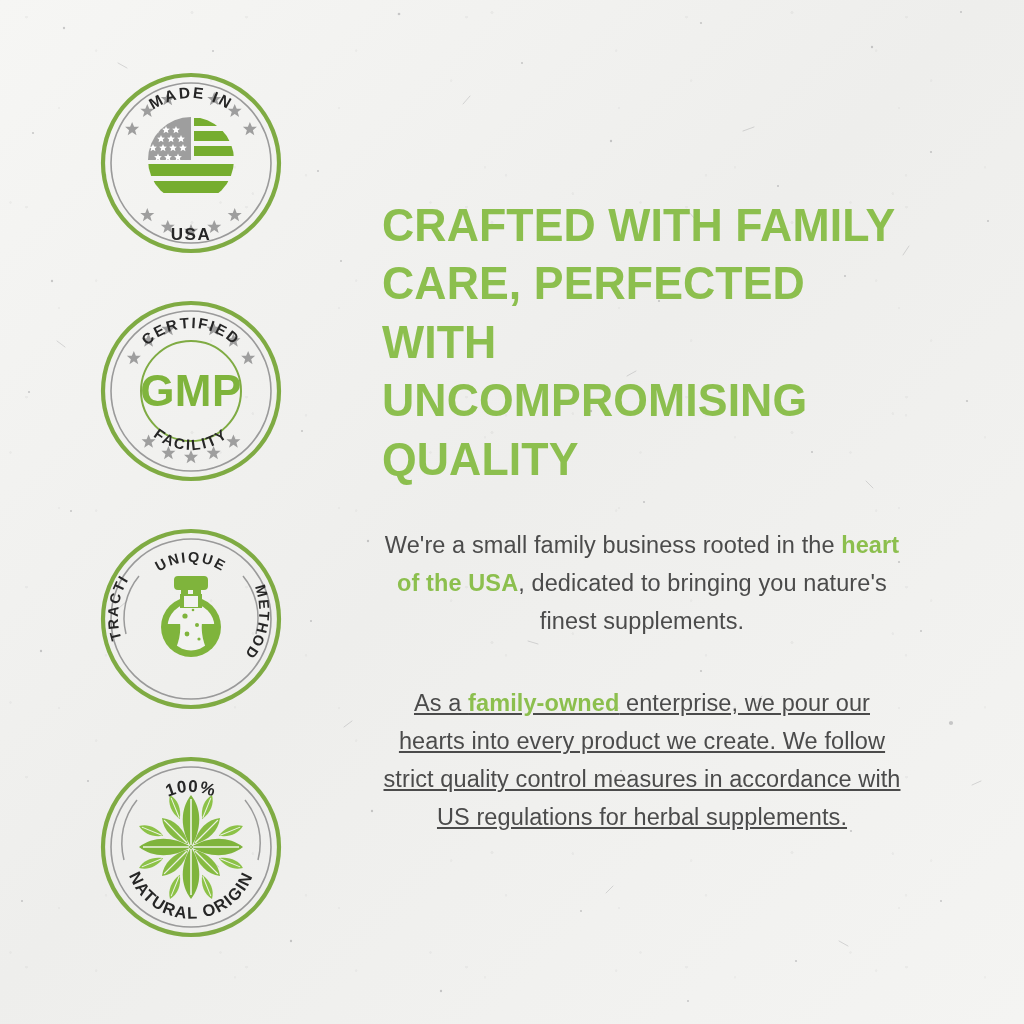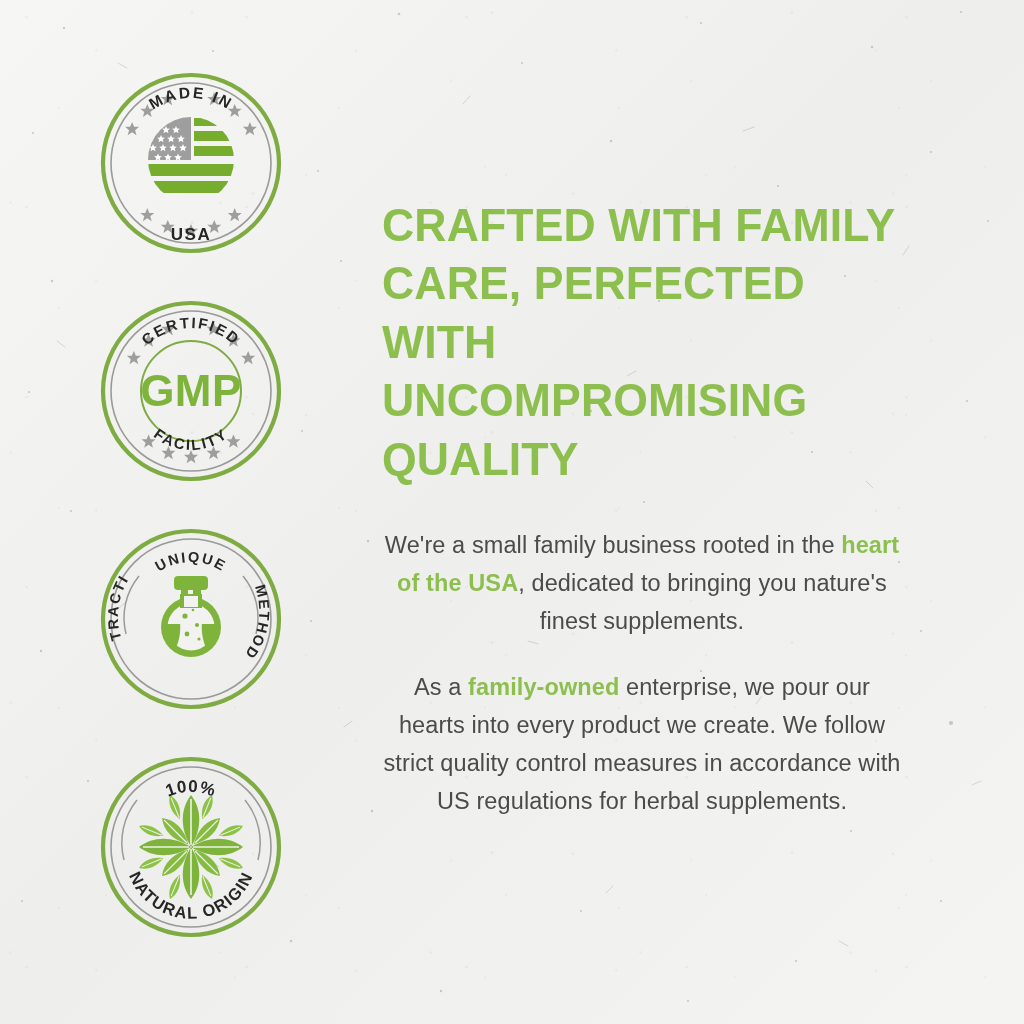--- a/index.html
+++ b/index.html
@@ -85,21 +85,21 @@
   .body-para {
     font-family:"Liberation Sans", sans-serif;
     font-size:23.5px;
     line-height:1.62;
     color:#4b4b4b;
     width:520px;
     letter-spacing:.1px;
     text-align:center;
   }
   #para-1 { margin-top:38px; }
-  #para-2 { margin-top:28px; }
+  #para-2 { margin-top:44px;text-decoration:underline; }
   .hl {
     color:#8cbf4e;
     font-weight:bold;
   }
 </style>
 </head>
 <body>
 
 <div id="paper-texture"></div>
 

